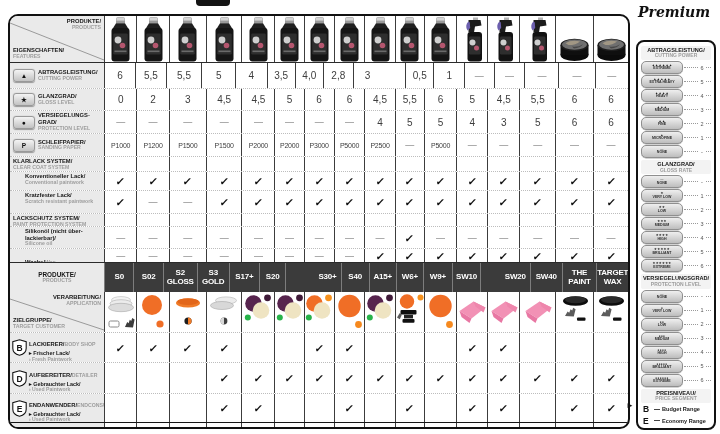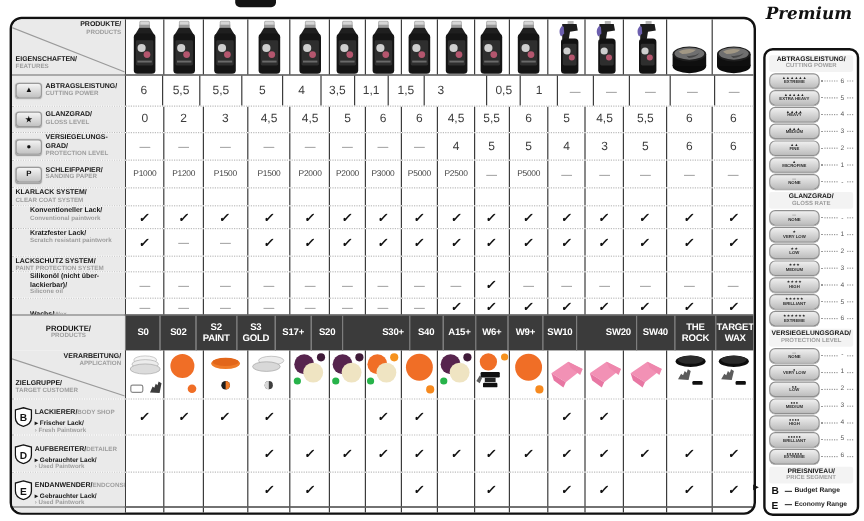--- a/index.html
+++ b/index.html
@@ -303,24 +303,24 @@
       <div class="cell" style="flex: 1.1 1 0%;">
         <span class="numv">5</span>
       </div>
       <div class="cell" style="flex: 1.02 1 0%;">
         <span class="numv">4</span>
       </div>
       <div class="cell" style="flex: 0.9 1 0%;">
         <span class="numv">3,5</span>
       </div>
       <div class="cell" style="flex: 0.92 1 0%;">
-        <span class="numv">1,1</span>
-      </div>
-      <div class="cell" style="flex: 0.95 1 0%;">
-        <span class="numv">1,5</span>
+        <span class="numv">4,0</span>
+      </div>
+      <div class="cell" style="flex: 0.95 1 0%;">
+        <span class="numv">2,8</span>
       </div>
       <div class="cell" style="flex: 0.93 1 0%;">
         <span class="numv">3</span>
       </div>
       <div class="cell" style="flex: 0.9 1 0%; margin-left: 24px;">
         <span class="numv">0,5</span>
       </div>
       <div class="cell" style="flex: 1 1 0%;">
         <span class="numv">1</span>
       </div>
@@ -787,21 +787,21 @@
         <span class="en">PRODUCTS</span>
       </div>
       <div class="cell namecell" style="flex: 1 1 0%;">
         <span class="nline">S0</span>
       </div>
       <div class="cell namecell" style="flex: 1 1 0%;">
         <span class="nline">S02</span>
       </div>
       <div class="cell namecell" style="flex: 1.15 1 0%;">
         <span class="nline">S2</span>
-        <span class="nline">PAINT</span>
+        <span class="nline">GLOSS</span>
       </div>
       <div class="cell namecell" style="flex: 1.1 1 0%;">
         <span class="nline">S3</span>
         <span class="nline">GOLD</span>
       </div>
       <div class="cell namecell" style="flex: 1.02 1 0%; align-items: center;">
         <span class="nline">S17+</span>
       </div>
       <div class="cell namecell" style="flex: 0.9 1 0%;">
         <span class="nline">S20</span>
@@ -825,21 +825,21 @@
         <span class="nline">SW10</span>
       </div>
       <div class="cell namecell" style="flex: 1 1 0%; padding-left: 20px;">
         <span class="nline">SW20</span>
       </div>
       <div class="cell namecell" style="flex: 1.1 1 0%;">
         <span class="nline">SW40</span>
       </div>
       <div class="cell namecell" style="flex: 1.18 1 0%;">
         <span class="nline">THE</span>
-        <span class="nline">ROCK</span>
+        <span class="nline">PAINT</span>
       </div>
       <div class="cell namecell" style="flex: 1.08 1 0%;">
         <span class="nline">TARGET</span>
         <span class="nline">WAX</span>
       </div>
     </div>
     <div class="trow r-app">
       <div class="lab corner">
         <div>
           <svg class="diag" width="94" height="40">

